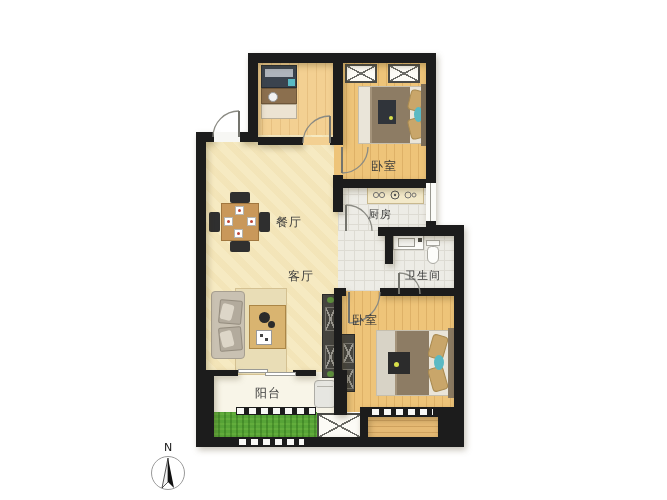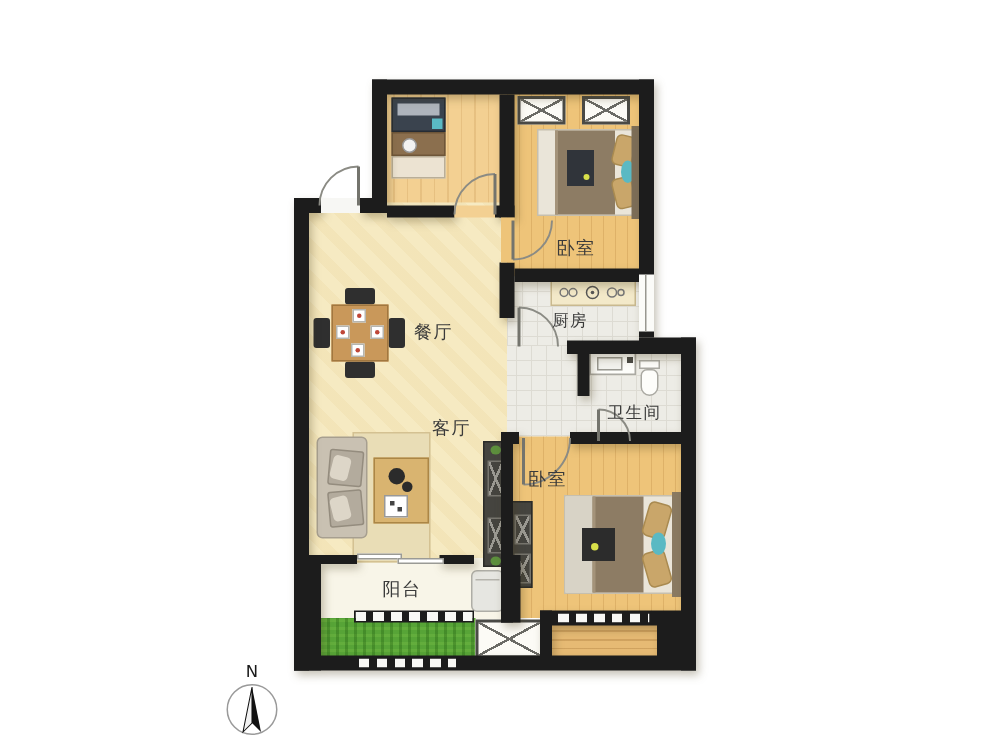--- a/index.html
+++ b/index.html
@@ -234,21 +234,21 @@
       <line x1="399" y1="273" x2="399" y2="294"></line>
       <line x1="349" y1="292" x2="349" y2="323"></line>
     </g>
   </svg>
 
   <div class="layer">
     <div class="room-label" style="left:384px;top:166px;">卧室</div>
     <div class="room-label" style="left:380px;top:214px;font-size:11px;">厨房</div>
     <div class="room-label" style="left:423px;top:275px;font-size:11px;">卫生间</div>
     <div class="room-label" style="left:289px;top:222px;">餐厅</div>
-    <div class="room-label" style="left:301px;top:286px;text-align:right;">客厅</div>
+    <div class="room-label" style="left:301px;top:276px;text-align:right;">客厅</div>
     <div class="room-label" style="left:365px;top:320px;">卧室</div>
     <div class="room-label" style="left:268px;top:393px;">阳台</div>
   </div>
 
   <div class="abs" style="left:146px;top:441px;width:44px;height:58px;">
     <div class="abs" style="left:0;top:0;width:44px;text-align:center;font-size:11px;color:#1a1a1a;">N</div>
     <div class="abs" style="left:5px;top:15px;width:34px;height:34px;border:1px solid #9a9a9a;border-radius:50%;box-sizing:border-box;">
       <svg width="32" height="32" viewBox="0 0 32 32" style="position:absolute;left:0;top:0;">
         <polygon points="16,1 22,31 16,25" fill="#111"></polygon>
         <polygon points="16,1 10,31 16,25" fill="#f2f2f2" stroke="#111" stroke-width="0.7"></polygon>

